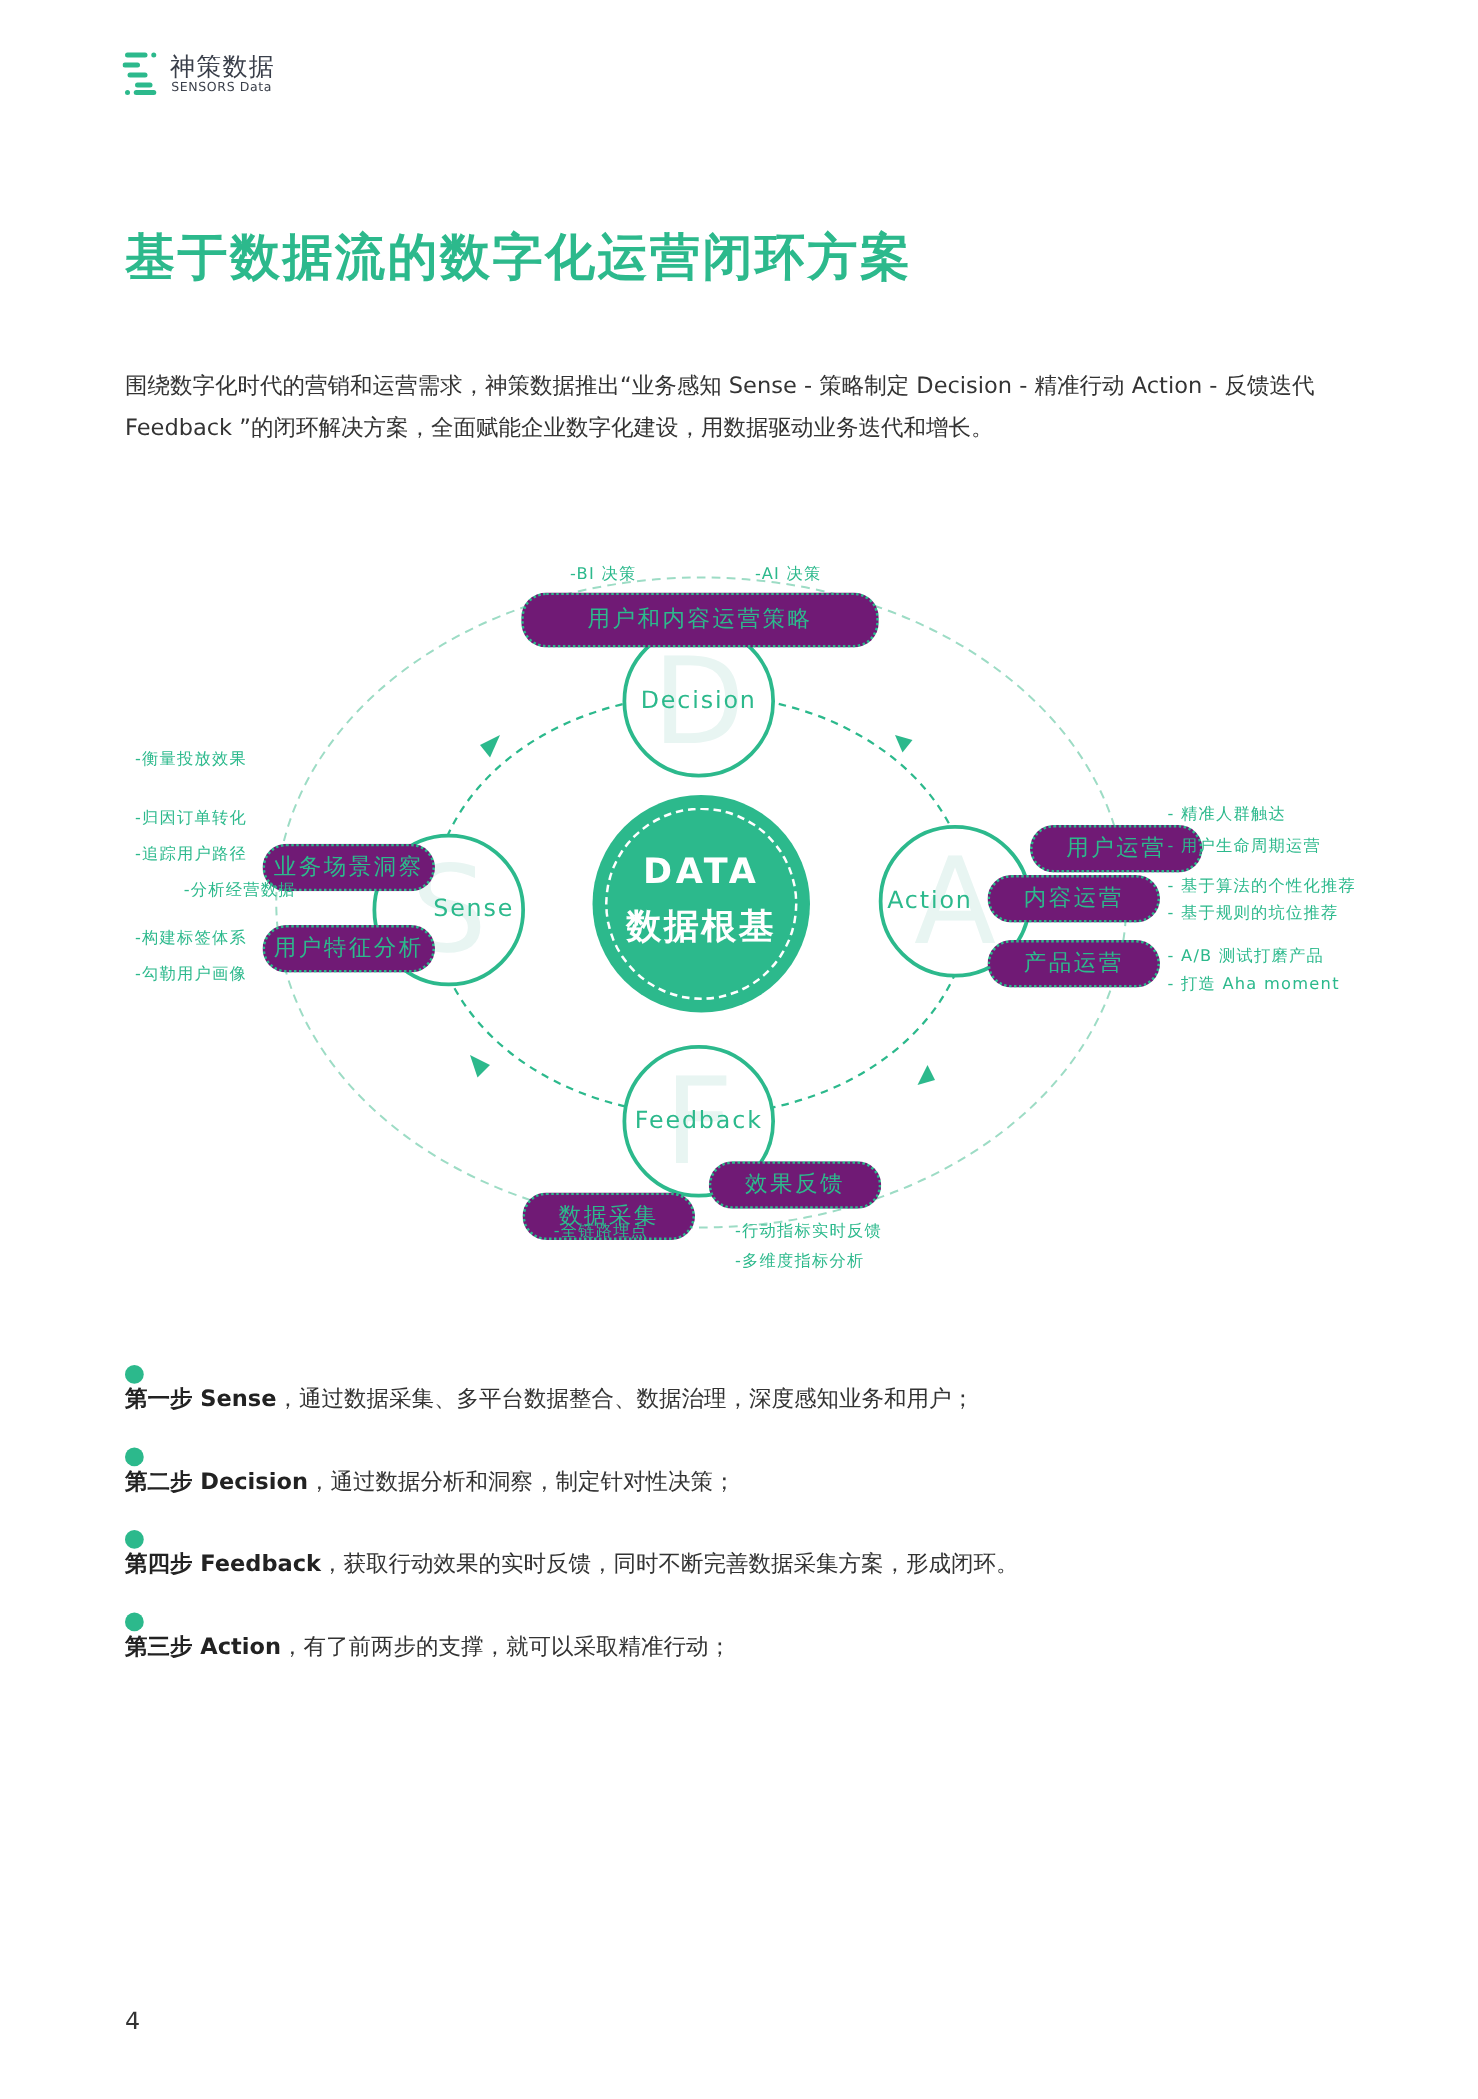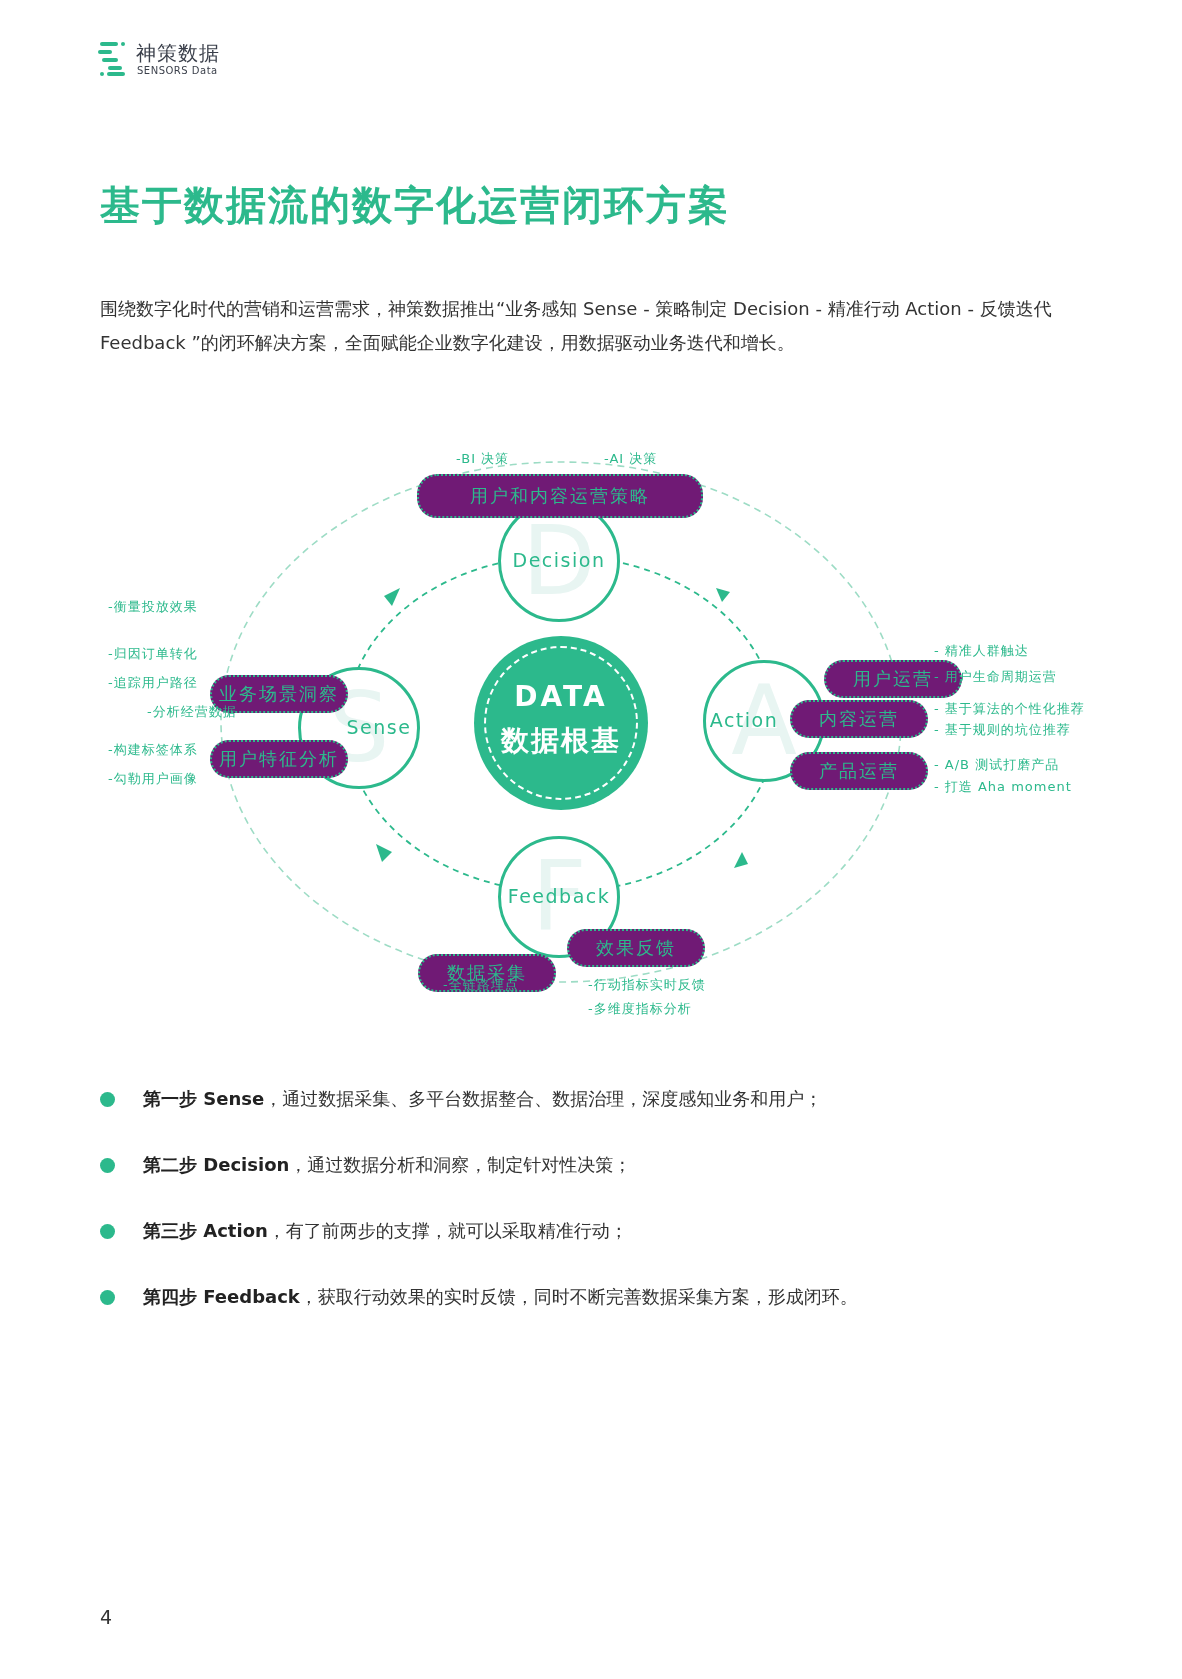--- a/index.html
+++ b/index.html
@@ -45,21 +45,21 @@
     }
     .data-core-inner {
       position: absolute; left: 10px; top: 10px; right: 10px; bottom: 10px; border-radius: 50%;
       border: 2px dashed #ffffff;
     }
     .data-core-en { position: absolute; left: 0; right: 0; top: 44px; text-align: center; color: #fff; font-size: 28px; font-weight: bold; letter-spacing: 3px; }
     .data-core-cn { position: absolute; left: 0; right: 0; top: 86px; text-align: center; color: #fff; font-size: 28px; font-weight: bold; letter-spacing: 2px; }
 
     
     .steps { left: 100px; top: 1086px; width: 1000px; }
-    .step { position: relative; height: 66px; display: flex; align-items: flex-start; }
+    .step { position: relative; height: 66px; display: flex; align-items: flex-start; flex-direction: column; }
     .bullet { width: 15px; height: 15px; border-radius: 50%; background: #2cb98c; margin-top: 6px; margin-right: 28px; flex: none; }
     .step-text { font-size: 18px; line-height: 26px; color: #333; }
     .step-head { font-weight: bold; color: #222; }
 
     .page-num { left: 100px; top: 1606px; font-size: 19px; color: #333; }
   </style>
 </head>
 <body>
 
 <div class="abs logo">
@@ -156,21 +156,21 @@
   <div class="step">
     <span class="bullet"></span>
     <span class="step-text"><span class="step-head">第一步 Sense</span><span>，通过数据采集、多平台数据整合、数据治理，深度感知业务和用户；</span></span>
   </div>
   <div class="step">
     <span class="bullet"></span>
     <span class="step-text"><span class="step-head">第二步 Decision</span><span>，通过数据分析和洞察，制定针对性决策；</span></span>
   </div>
   <div class="step">
     <span class="bullet"></span>
-    <span class="step-text"><span class="step-head">第三步 Action</span><span>，有了前两步的支撑，就可以采取精准行动；</span></span>
+    <span class="step-text"><span class="step-head">第四步 Feedback</span><span>，获取行动效果的实时反馈，同时不断完善数据采集方案，形成闭环。</span></span>
   </div>
   <div class="step">
     <span class="bullet"></span>
-    <span class="step-text"><span class="step-head">第四步 Feedback</span><span>，获取行动效果的实时反馈，同时不断完善数据采集方案，形成闭环。</span></span>
+    <span class="step-text"><span class="step-head">第三步 Action</span><span>，有了前两步的支撑，就可以采取精准行动；</span></span>
   </div>
 </div>
 
 <div class="abs page-num">4</div>
 
 </body></html>

